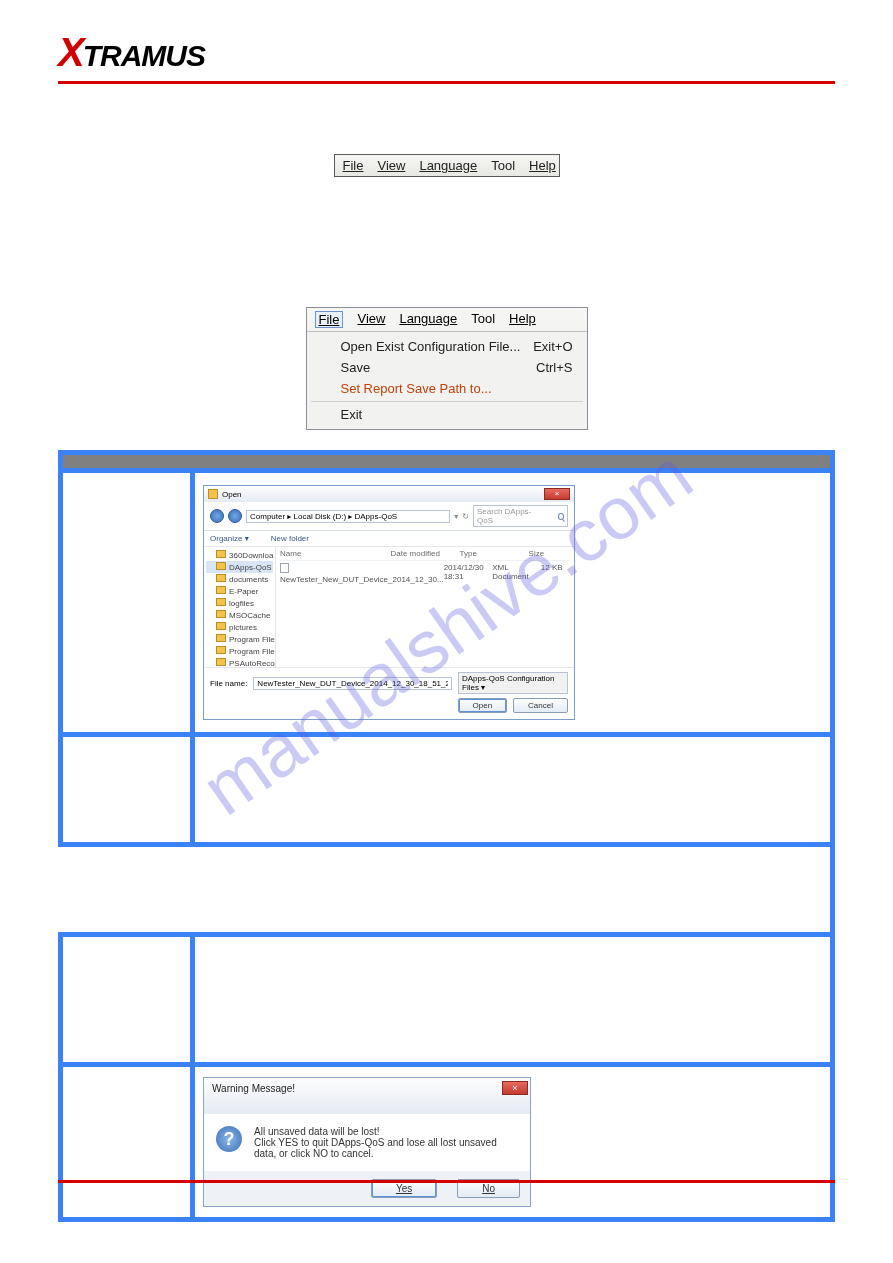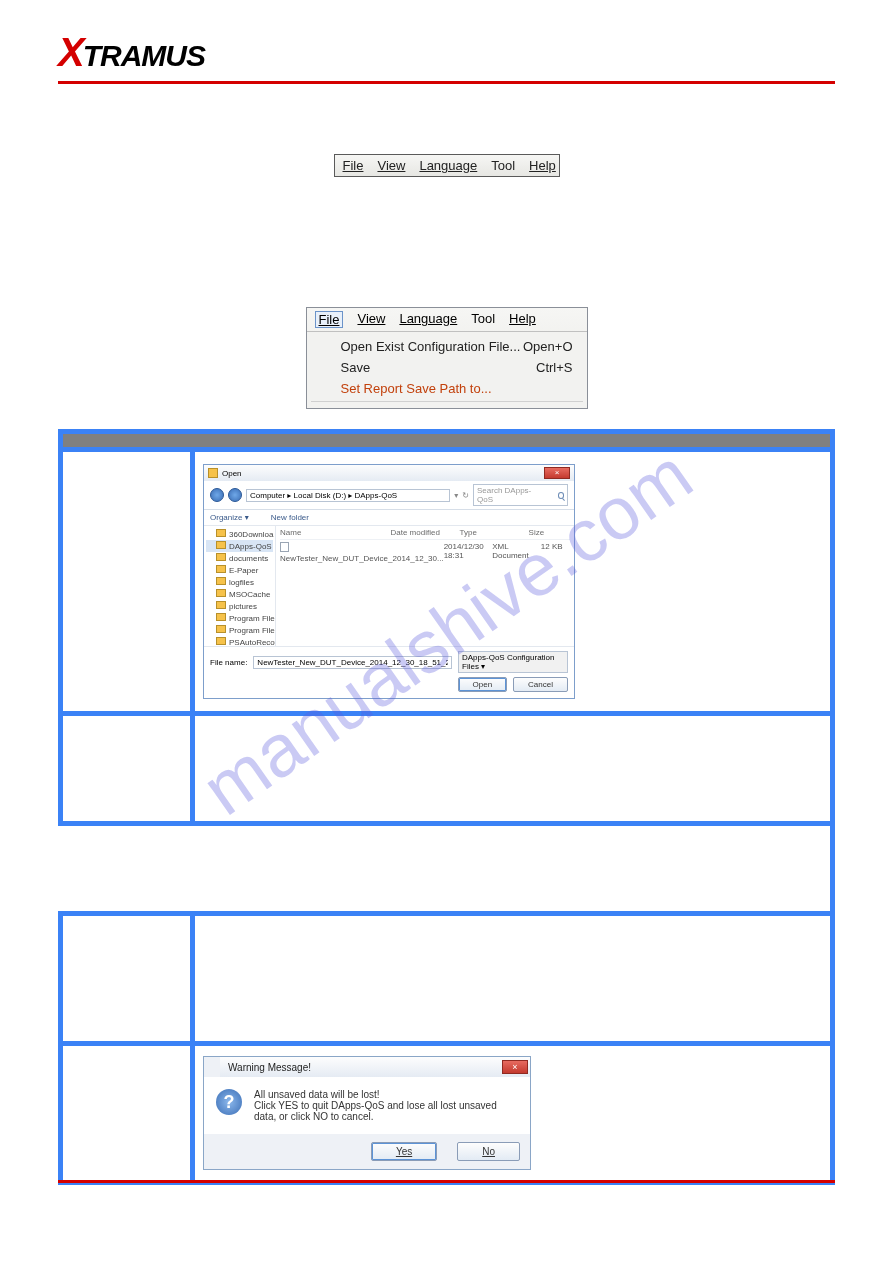--- a/index.html
+++ b/index.html
@@ -205,24 +205,23 @@
   
   .warn {
     width: 328px;
     border:1px solid #8aa6c7;
     font-size:10px;
     background:#eef1f6;
     margin:2px 0;
   }
   .warn-title {
     display:flex; justify-content:space-between; align-items:center;
-    padding:3px 2px 3px 8px;
+    padding:3px 2px 19px 8px;
     background:linear-gradient(#fdfdfd,#e5ebf3);
     color:#222;
-    margin-left:16px;
   }
   .warn-close { width:26px; height:14px; background:linear-gradient(#e76b60,#c43a2f); border:1px solid #8f2a22; color:#fff; text-align:center; line-height:12px; font-size:9px;}
   .warn-body {
     background:#fff;
     padding:12px;
     display:flex; gap:12px;
     color:#333;
   }
   .qmark {
     width:26px;height:26px;border-radius:50%;
@@ -278,31 +277,35 @@
     <div class="dropdown-bar">
       <span class="sel"><span class="ul">File</span></span>
       <span><span class="ul">View</span></span>
       <span><span class="ul">Language</span></span>
       <span>Tool</span>
       <span><span class="ul">Help</span></span>
     </div>
     <div class="dropdown-pop">
       <div class="dd-row">
         <span>Open Exist Configuration File...</span>
-        <span>Open+O</span>
+        <span>Exit+O</span>
       </div>
       <div class="dd-row">
         <span>Save</span>
         <span>Ctrl+S</span>
       </div>
       <div class="dd-row disabled">
         <span>Set Report Save Path to...</span>
         <span></span>
       </div>
       <div class="dd-sep"></div>
+      <div class="dd-row">
+        <span>Exit</span>
+        <span></span>
+      </div>
     </div>
   </div>
 
   <table class="main">
     <tbody>
         <tr class="head">
           <td colspan="2"></td>
         </tr>
 
     <tr>

